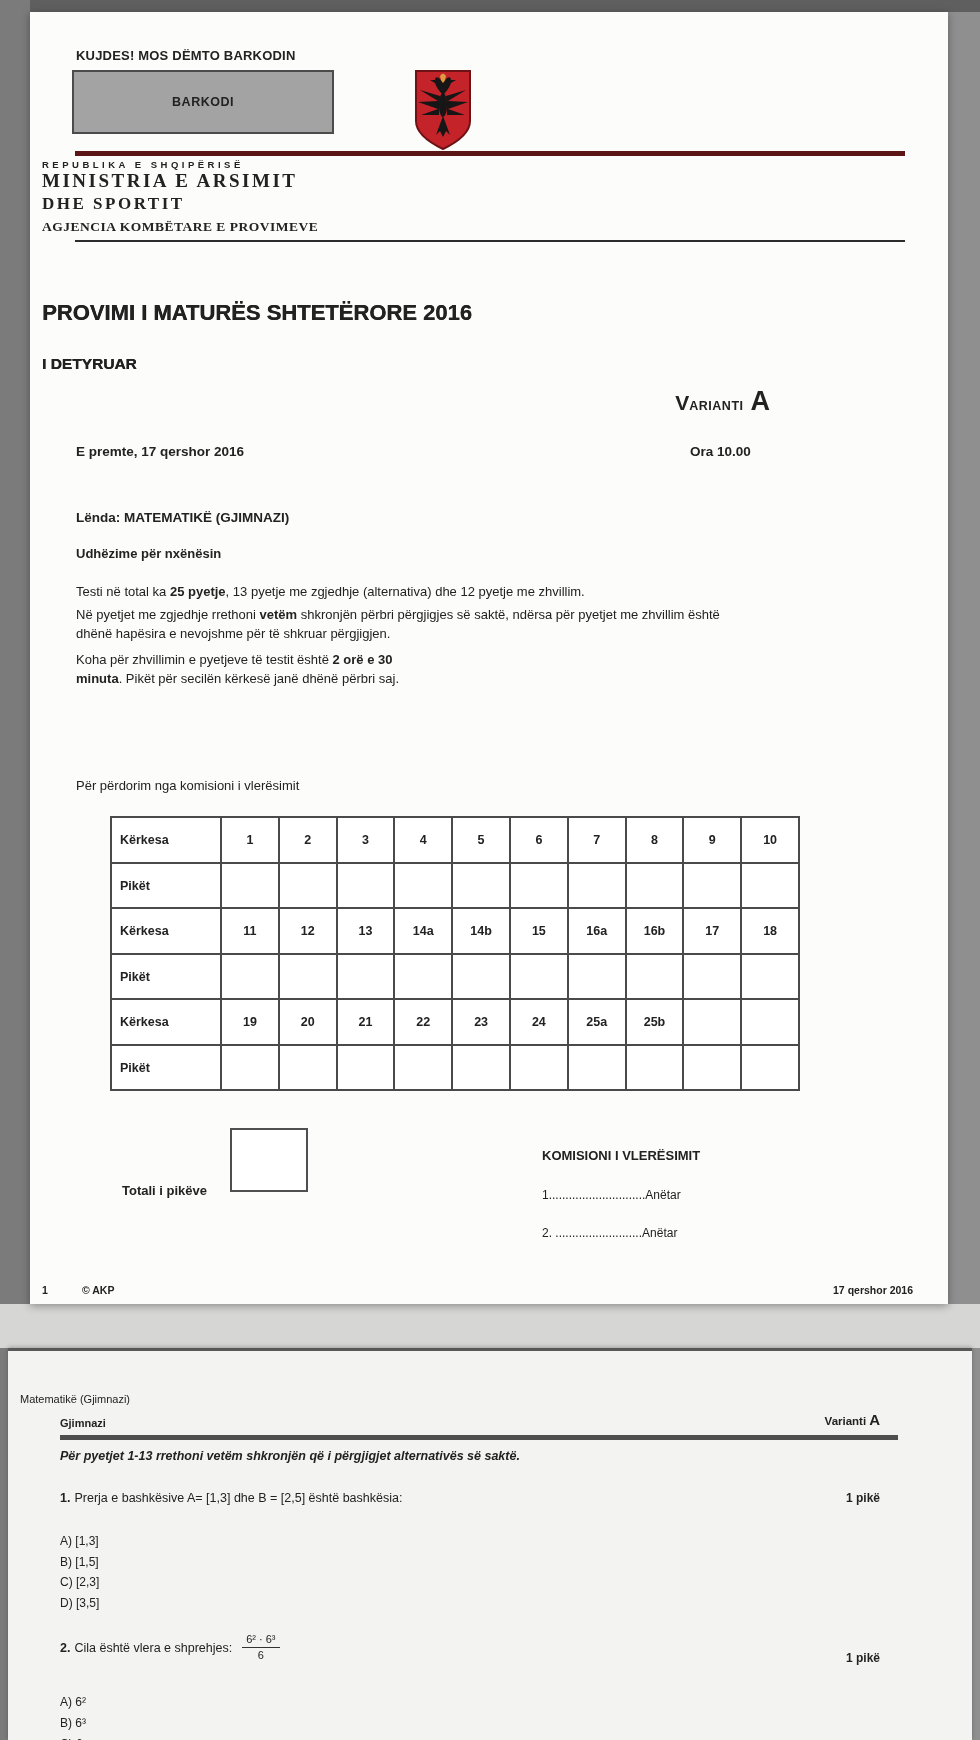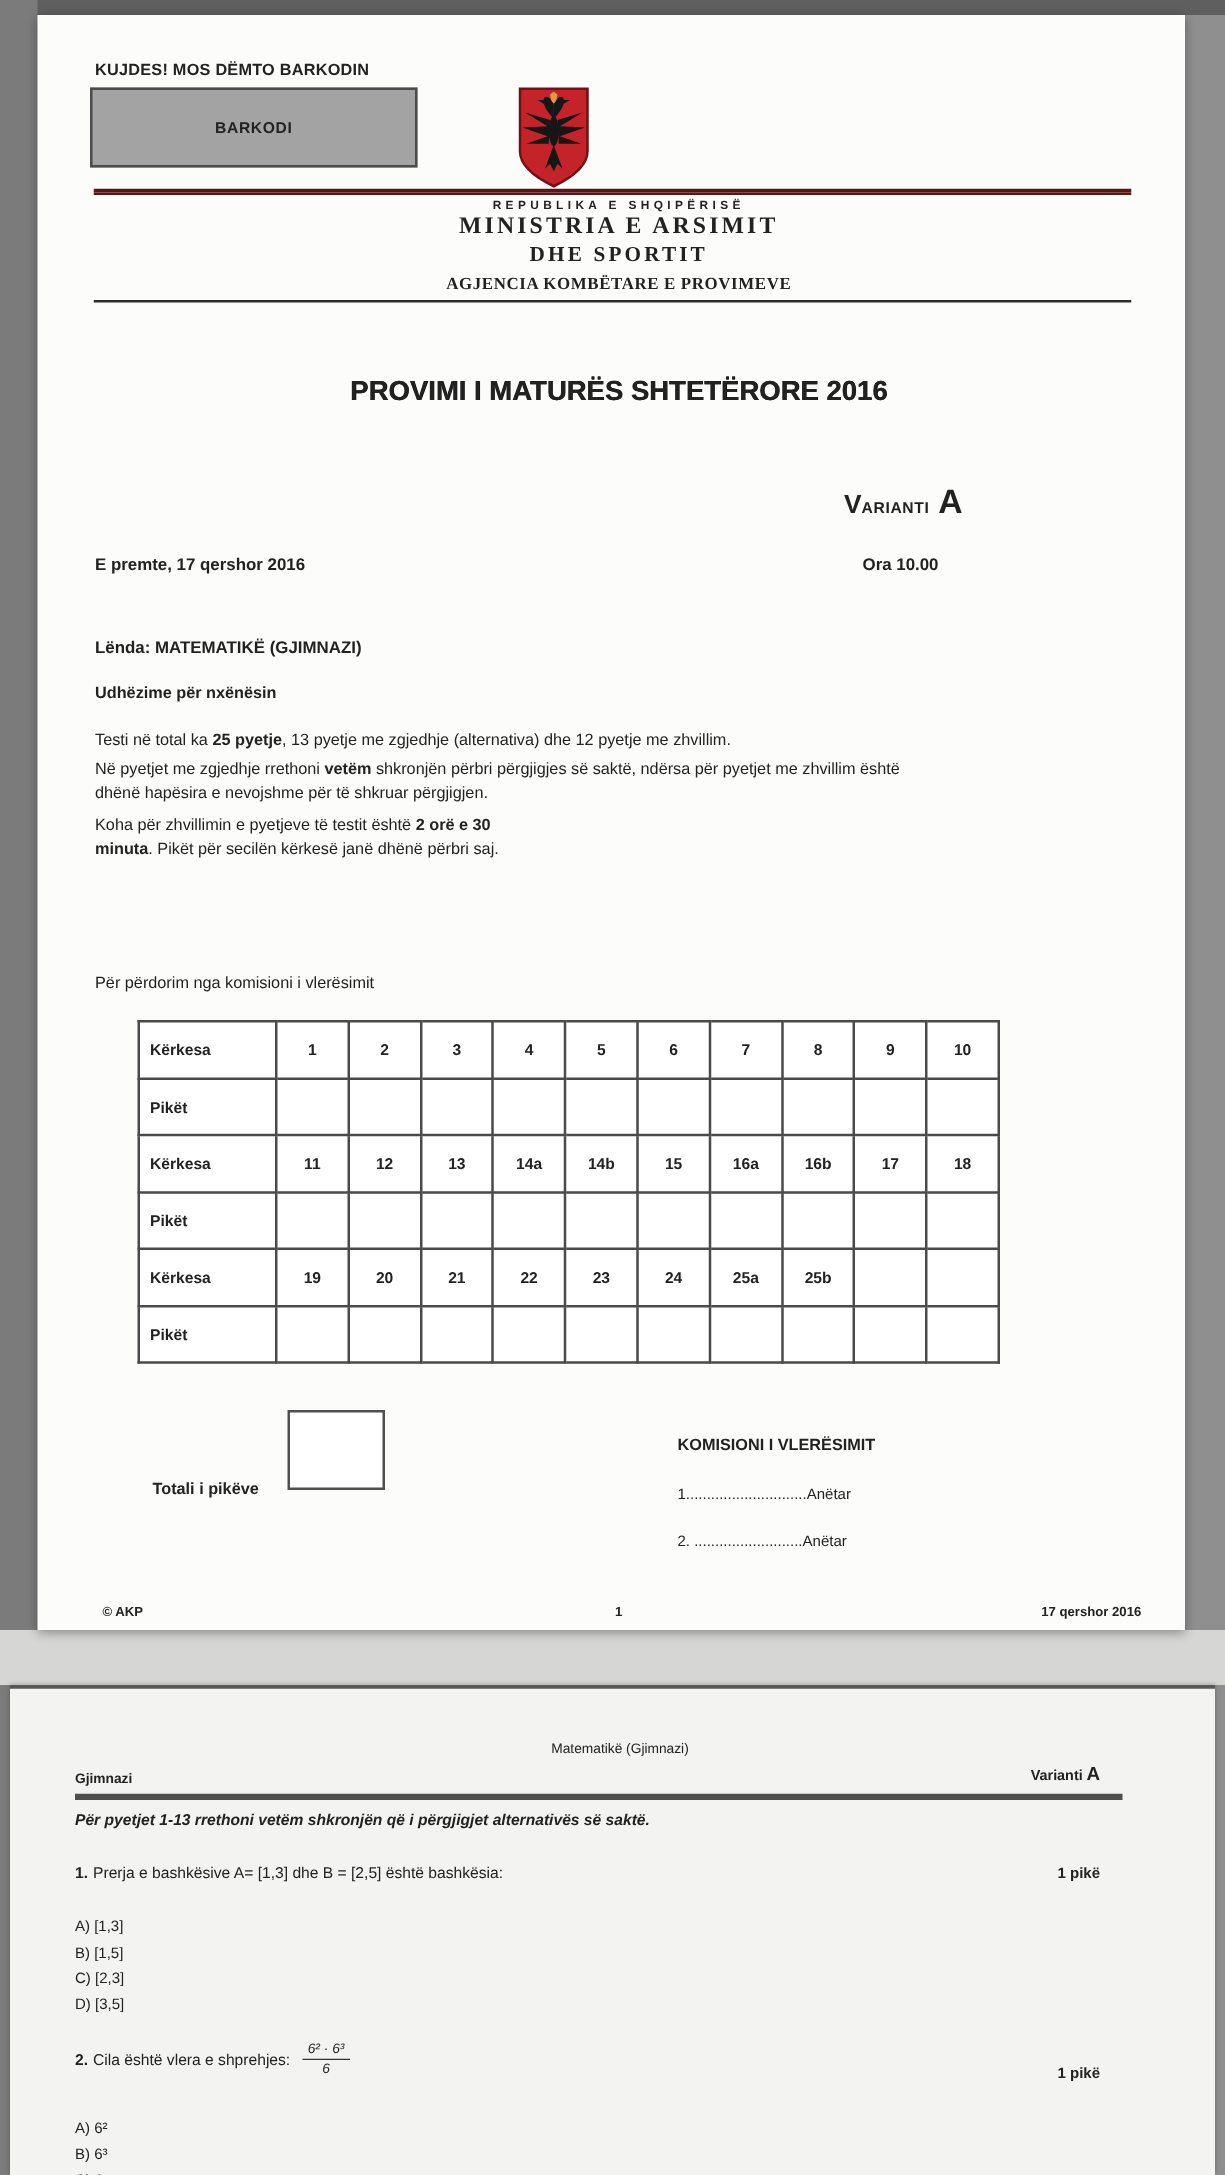--- a/index.html
+++ b/index.html
@@ -20,21 +20,21 @@
   .abs{position:absolute;}
 
   
   .warning{left:46px;top:36px;font-size:13px;font-weight:bold;letter-spacing:.2px;}
   .barcode-box{left:42px;top:58px;width:262px;height:64px;border:2px solid #4b4b4b;background:#a3a3a3;
                display:flex;align-items:center;justify-content:center;}
   .barcode-label{font-size:12.5px;font-weight:bold;letter-spacing:.5px;}
   .emblem{left:383px;top:54px;width:60px;height:88px;z-index:2;}
   .rule-maroon{left:45px;top:139px;width:830px;height:2px;
                border-top:3px solid var(--maroon);border-bottom:2px solid var(--maroon);}
-  .ctr{left:12px;right:0;text-align:center;}
+  .ctr{left:12px;right:0;}
   .republic{top:147px;font-size:9.5px;font-weight:bold;letter-spacing:3.5px;}
   .ministry1{top:158px;font-family:"Liberation Serif",serif;font-size:19px;font-weight:bold;letter-spacing:2.5px;}
   .ministry2{top:182px;font-family:"Liberation Serif",serif;font-size:17px;font-weight:bold;letter-spacing:2.5px;}
   .agency{top:207px;font-family:"Liberation Serif",serif;font-size:13.5px;font-weight:bold;letter-spacing:.5px;}
   .rule-black{left:45px;top:228px;width:830px;height:0;border-top:2.5px solid #2d2d2d;}
 
   .title{top:288px;font-size:22px;font-weight:bold;text-shadow:.4px 0 0 #111;}
   .subtitle{top:343px;font-size:15.5px;font-weight:bold;text-shadow:.3px 0 0 #111;}
   .variant{top:374px;right:178px;font-weight:bold;}
   .variant .v{font-size:21px;}
@@ -74,21 +74,21 @@
   .p2-rule{left:52px;top:84px;width:838px;height:5px;background:#4e4e4e;}
   .p2-instr{left:52px;top:98px;font-size:12.5px;font-weight:bold;font-style:italic;}
   .q-row{left:52px;font-size:12.5px;}
   .q1-row{top:140px;} .q2-row{top:282px;display:flex;align-items:center;gap:10px;}
   .qnum{font-weight:bold;margin-right:4px;}
   .points{right:92px;font-size:12px;font-weight:bold;}
   .pt1{top:140px;} .pt2{top:300px;}
   .opts{left:52px;font-size:12px;}
   .q1-opts{top:180px;line-height:20.5px;}
   .q2-opts{top:341px;line-height:21px;}
-  .frac{display:inline-flex;flex-direction:column;align-items:center;font-size:11px;line-height:13px;font-style:italic;}
+  .frac{display:inline-flex;flex-direction:column;align-items:center;font-size:11px;line-height:13px;}
   .frac .num{padding:0 4px 1px 4px;border-bottom:1.5px solid #333;}
   .frac .den{padding-top:1px;}
 </style>
 </head>
 <body>
 
 <div class="screen">
   <div class="top-bar"></div>
   <div class="left-strip"></div>
   <div class="gap-band"></div>
@@ -116,20 +116,21 @@
     </div>
 
     <div class="abs rule-maroon"></div>
     <div class="abs ctr republic">REPUBLIKA E SHQIPËRISË</div>
     <div class="abs ctr ministry1">MINISTRIA E ARSIMIT</div>
     <div class="abs ctr ministry2">DHE SPORTIT</div>
     <div class="abs ctr agency">AGJENCIA KOMBËTARE E PROVIMEVE</div>
     <div class="abs rule-black"></div>
 
     <div class="abs ctr title">PROVIMI I MATURËS SHTETËRORE 2016</div>
+    <div class="abs ctr subtitle">I DETYRUAR</div>
 
     <div class="abs variant">
       <span class="v">V</span><span class="small">ARIANTI</span><span class="letter">A</span>
     </div>
 
     <div class="abs date">E premte, 17 qershor 2016</div>
     <div class="abs time">Ora 10.00</div>
     <div class="abs subject">Lënda: MATEMATIKË (GJIMNAZI)</div>
     <div class="abs instr-head">Udhëzime për nxënësin</div>
 

